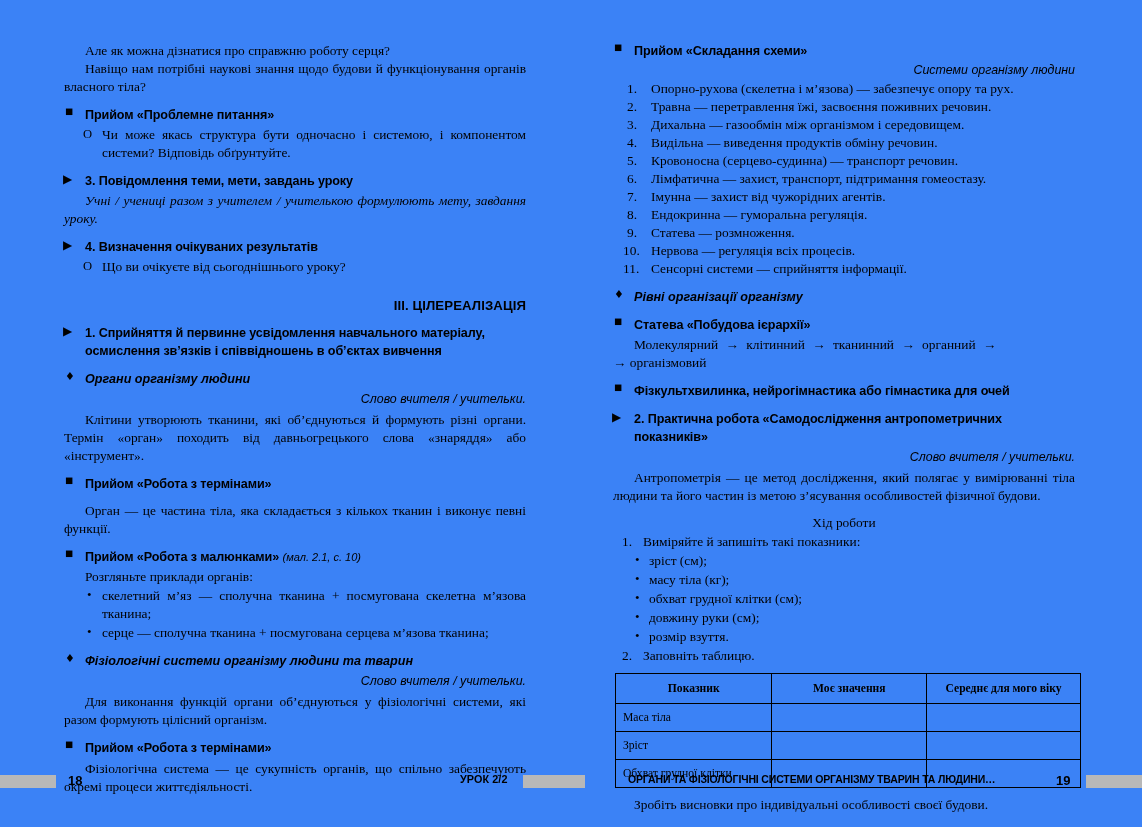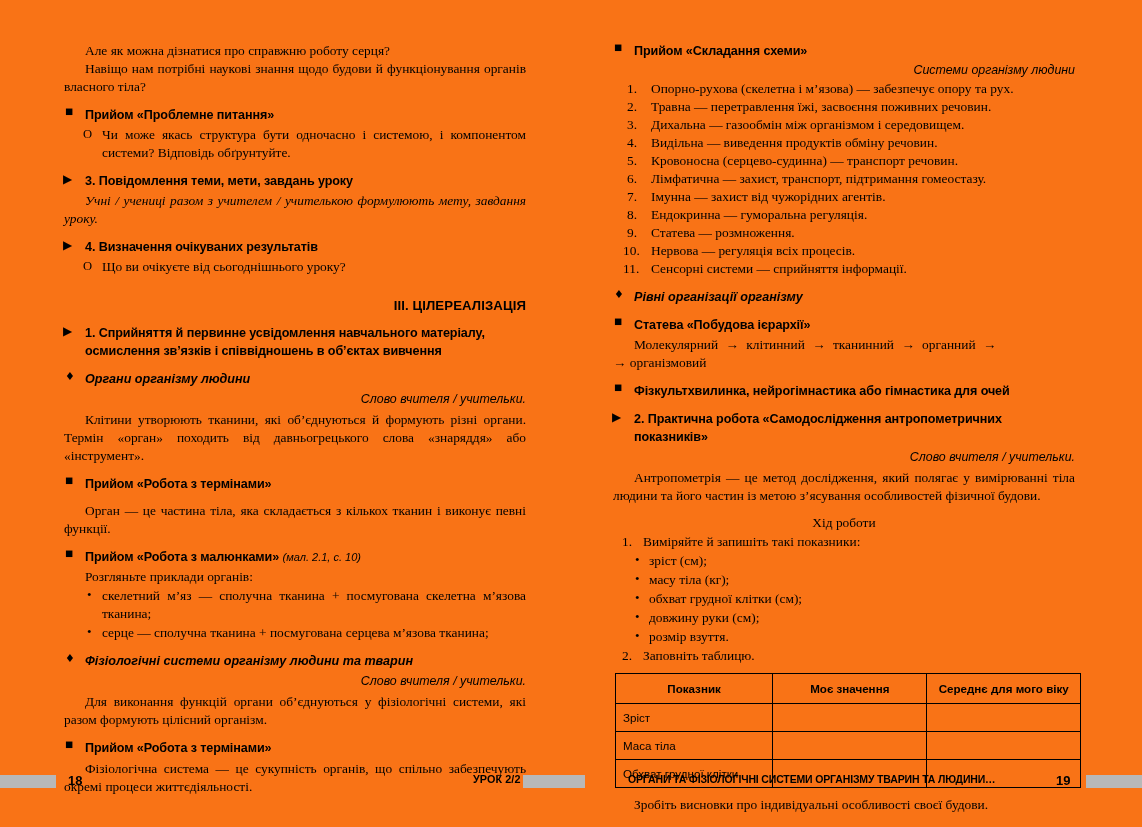--- a/index.html
+++ b/index.html
@@ -5,21 +5,21 @@
 <style>
   html, body {
     margin: 0;
     padding: 0;
     background: #ffffff;
   }
   .page {
     position: relative;
     width: 1142px;
     height: 827px;
-    background: #f97316;
+    background: #3b82f6;
     font-family: "Liberation Serif", "DejaVu Serif", serif;
     color: #000000;
     overflow: hidden;
   }
 
   
   .col {
     position: absolute;
     top: 42px;
     width: 462px;
@@ -189,21 +189,21 @@
     text-align: center;
     margin-top: 9px;
   }
 
   
   table.anthro {
     border-collapse: collapse;
     width: 466px;
     margin-top: 8px;
     margin-left: 2px;
-    font-family: Liberation Sans, sans-serif;
+    font-family: Liberation Serif, serif;
     font-size: 11.6px;
   }
   table.anthro th,
   table.anthro td {
     border: 1px solid #000;
     padding: 5px 7px;
     vertical-align: middle;
   }
   table.anthro th {
     font-weight: bold;
@@ -241,21 +241,21 @@
   .foot-txt {
     position: absolute;
     font-family: "Liberation Sans", "DejaVu Sans", sans-serif;
     font-weight: bold;
     font-size: 11.5px;
     letter-spacing: 0.1px;
     color: #000;
     top: 12px;
   }
   .pg-left   { left: 68px;  font-size: 13px; }
-  .lesson-id { left: 473px; font-size: 10.8px; }
+  .lesson-id { left: 460px; font-size: 10.8px; }
   .run-head  { left: 628px; font-size: 10.5px; letter-spacing: -0.15px; }
   .pg-right  { left: 1056px; font-size: 13px; }
 </style>
 </head>
 <body>
 
 <div class="page">
 
   <div class="col col-left">
 
@@ -399,26 +399,26 @@
     <table class="anthro">
       <thead>
         <tr>
           <th class="col-w1">Показник</th>
           <th class="col-w2">Моє значення</th>
           <th class="col-w3">Середнє для мого віку</th>
         </tr>
       </thead>
       <tbody>
         <tr>
-          <td class="lbl">Зріст</td>
+          <td class="lbl">Маса тіла</td>
           <td class="blank"></td>
           <td class="blank"></td>
         </tr>
         <tr>
-          <td class="lbl">Маса тіла</td>
+          <td class="lbl">Зріст</td>
           <td class="blank"></td>
           <td class="blank"></td>
         </tr>
         <tr>
           <td class="lbl">Обхват грудної клітки</td>
           <td class="blank"></td>
           <td class="blank"></td>
         </tr>
       </tbody>
     </table>

